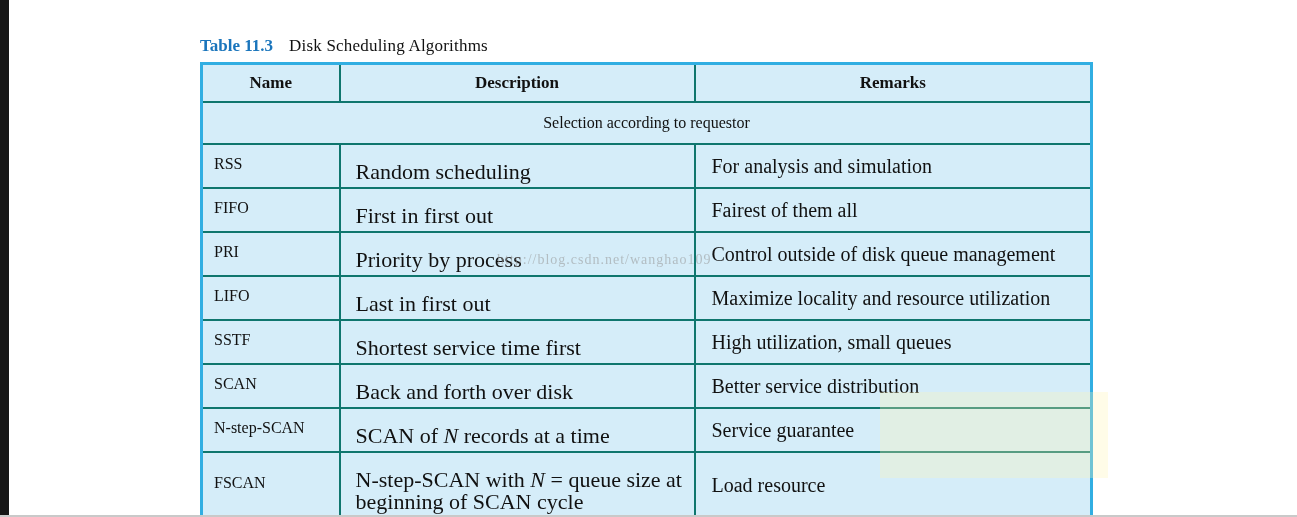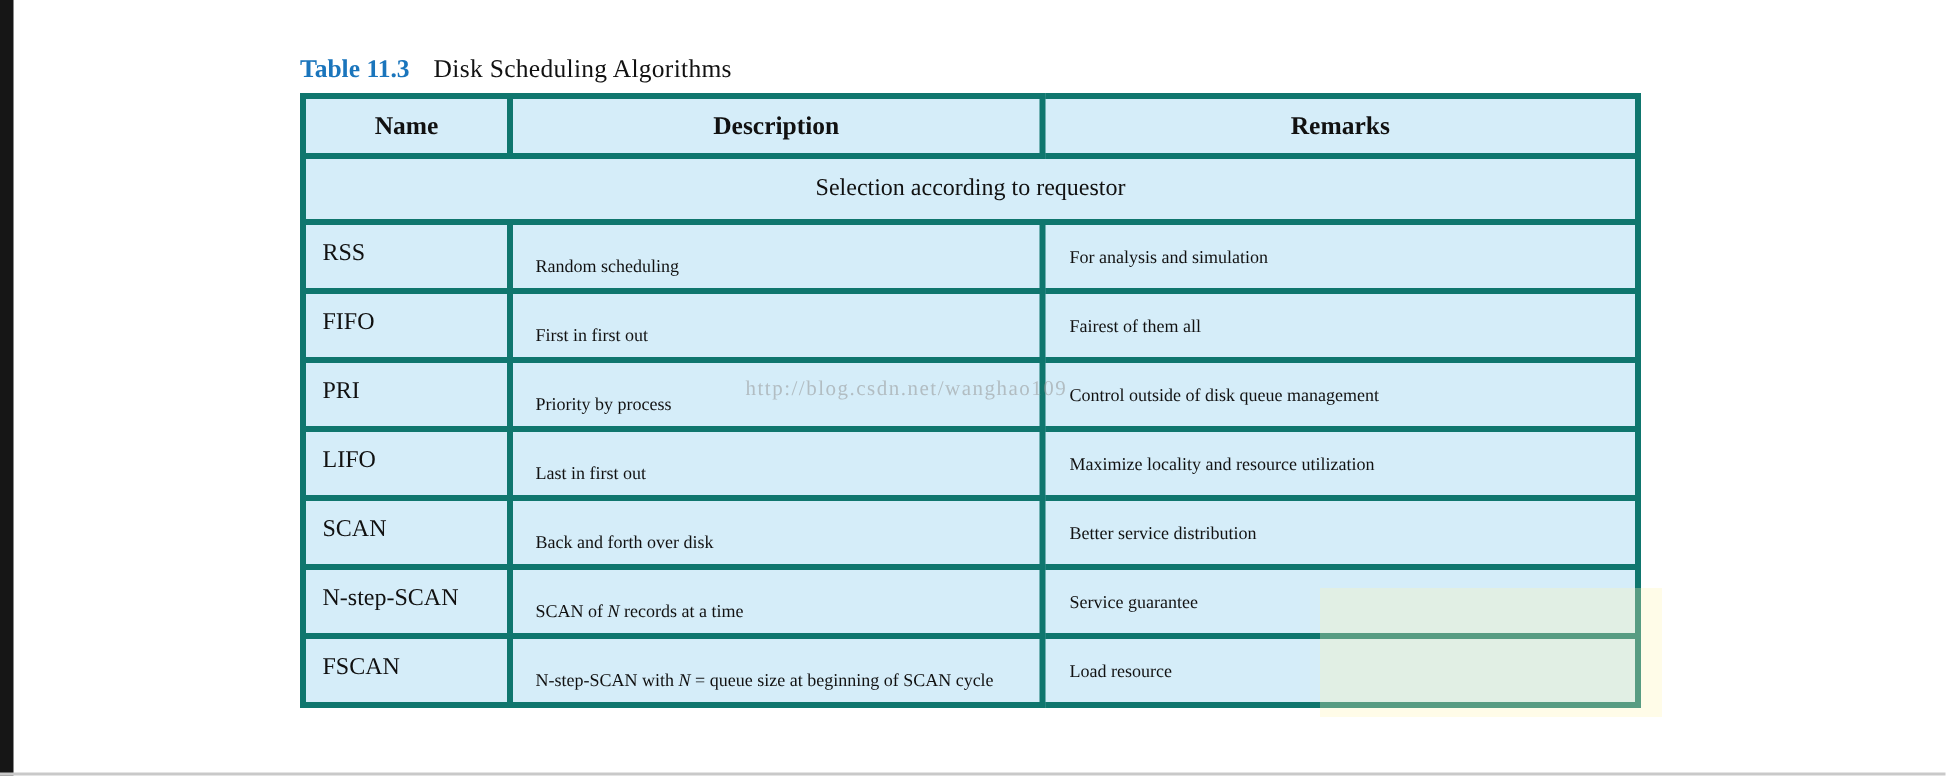--- a/index.html
+++ b/index.html
@@ -44,21 +44,21 @@
   }
   table.sched {
     position: absolute;
     left: 200px; top: 62px;
     width: 890px;
     border-collapse: collapse;
     border: 3px solid #31aee2;
     table-layout: fixed;
   }
   table.sched th, table.sched td {
-    border: 4px solid #0f766e;
+    border: 2px solid #0f766e;
     background: #d5edf9;
     vertical-align: middle;
     line-height: 22px;
   }
   table.sched th {
     font-size: 17px;
     font-weight: bold;
     text-align: center;
     padding: 7px 6px;
   }
@@ -70,25 +70,25 @@
     text-align: center;
     font-weight: normal;
     font-size: 16px;
     padding: 9px 0;
   }
   td.name-cell {
     font-size: 16px;
     padding: 0 6px 4px 11px;
   }
   td.desc-cell {
-    font-size: 12px;
+    font-size: 22px;
     padding: 16px 8px 4px 15px;
   }
   td.rem-cell {
-    font-size: 12px;
+    font-size: 20px;
     padding: 4px 8px 4px 16px;
   }
   td.desc-cell em { font-style: italic; }
   .watermark {
     position: absolute;
     left: 497px; top: 252px;
     font-family: Liberation Serif, serif;
     font-size: 14px;
     letter-spacing: 1px;
     color: rgba(150, 150, 150, 0.55);
@@ -148,20 +148,25 @@
       <td class="rem-cell">Control outside of disk queue management</td>
     </tr>
     <tr>
       <td class="name-cell">LIFO</td>
       <td class="desc-cell">Last in first out</td>
       <td class="rem-cell">Maximize locality and resource utilization</td>
     </tr>
 
 
     <tr>
+      <td class="name-cell">SSTF</td>
+      <td class="desc-cell">Shortest service time first</td>
+      <td class="rem-cell">High utilization, small queues</td>
+    </tr>
+    <tr>
       <td class="name-cell">SCAN</td>
       <td class="desc-cell">Back and forth over disk</td>
       <td class="rem-cell">Better service distribution</td>
     </tr>
     <tr>
       <td class="name-cell">N-step-SCAN</td>
       <td class="desc-cell"><span>SCAN of </span><em>N</em><span> records at a time</span></td>
       <td class="rem-cell">Service guarantee</td>
     </tr>
     <tr>

